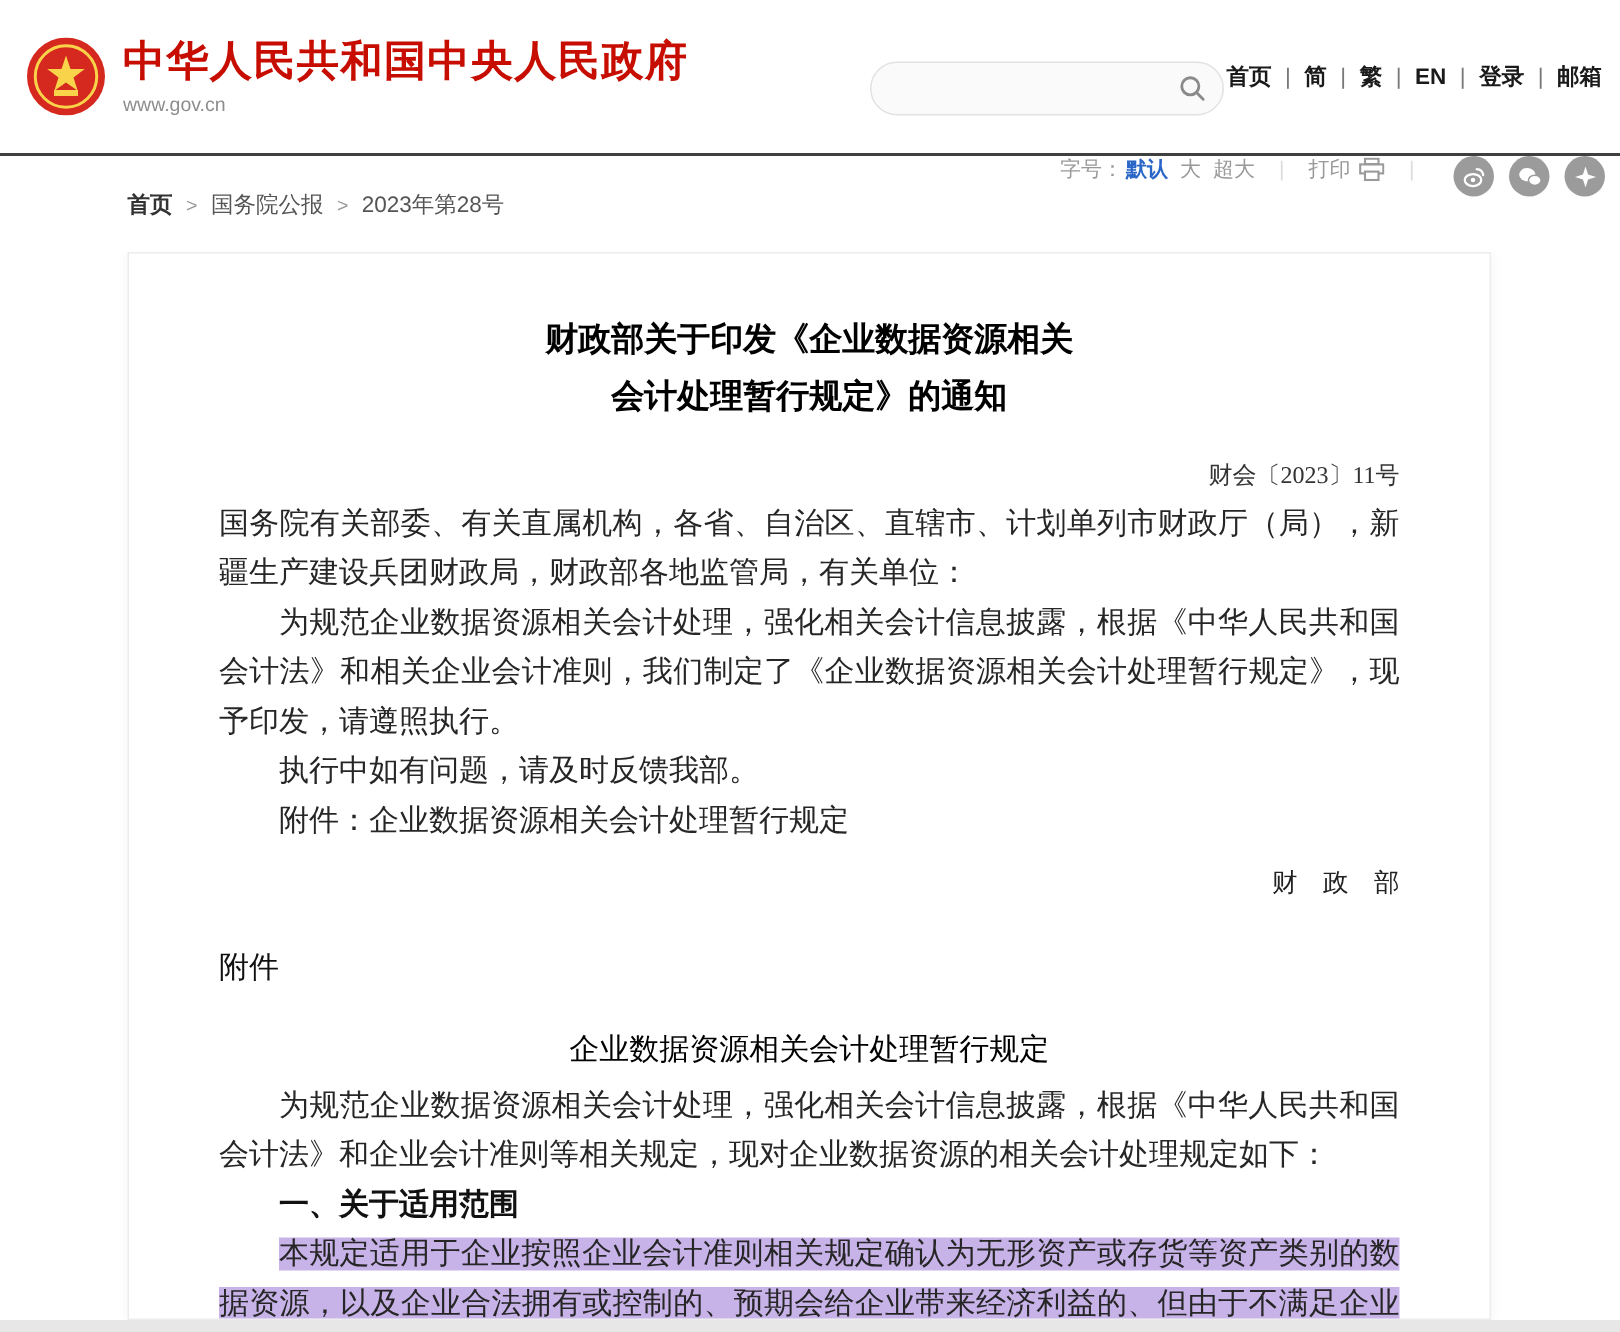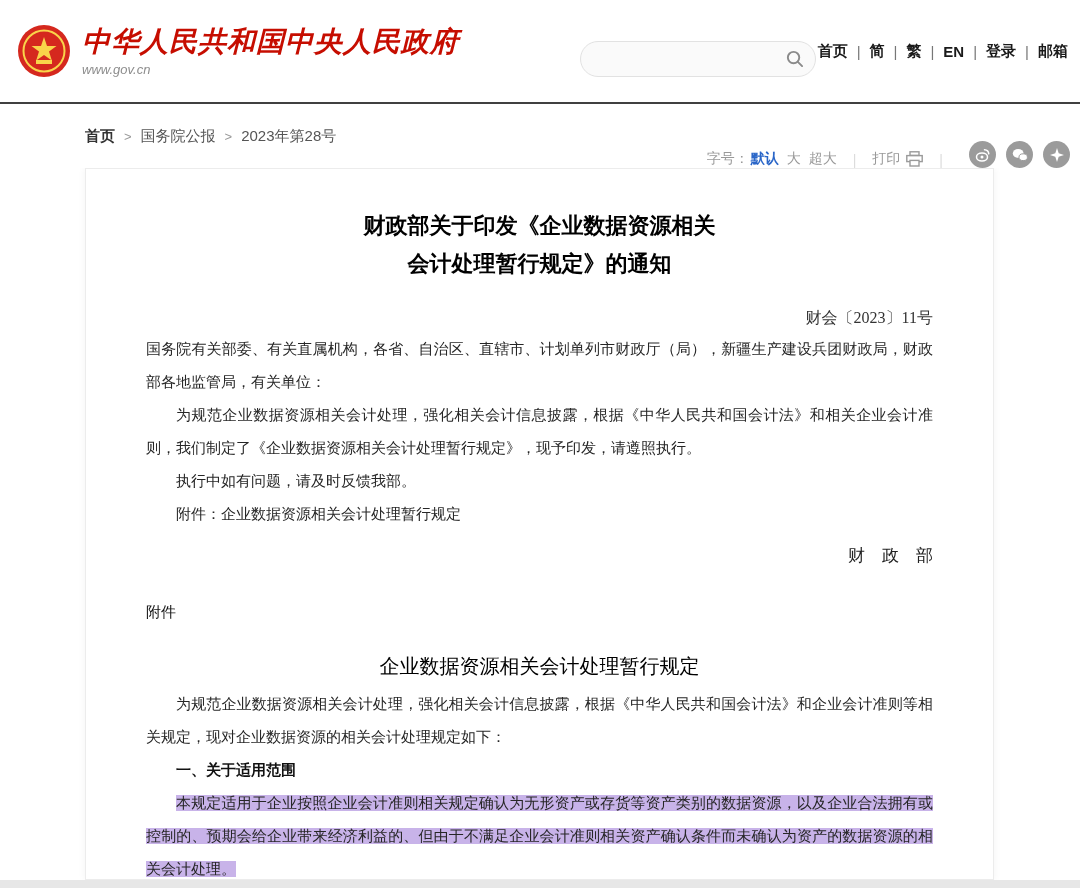--- a/index.html
+++ b/index.html
@@ -1,21 +1,21 @@
 <!DOCTYPE html>
 <html><head>
 <meta charset="utf-8">
 <style>
   * { margin:0; padding:0; box-sizing:border-box; }
   html,body { width:1080px; height:888px; overflow:hidden; background:#fff;
               font-family:"Liberation Sans", sans-serif; }
 
   
   .site-header { position:relative; height:102px; background:#fff; }
-  .logo { position:absolute; left:18px; top:25px; display:flex; align-items:center; gap:12px; cursor:pointer;font-style:italic; }
+  .logo { position:absolute; left:18px; top:25px; display:flex; align-items:center; gap:12px; cursor:pointer; }
   .emblem { width:52px; height:52px; flex:0 0 52px; }
   .logo-text .site-title { font-family:"Liberation Serif", serif; font-weight:bold;
                            color:#c60d00; font-size:28px; line-height:34px; letter-spacing:1px; }
   .logo-text .site-url { color:#8d8d8d; font-size:13px; margin-top:3px; }
 
   .search-box { position:absolute; left:580px; top:41px; width:236px; height:36px; }
   .search-input { width:100%; height:100%; border:1px solid #e2e2e2; border-radius:18px;
                   background:#fafafa; padding:0 42px 0 16px; font-size:14px; outline:none; }
   .search-icon { position:absolute; right:12px; top:8px; cursor:pointer; line-height:0; }
 
@@ -27,38 +27,38 @@
   .header-rule { height:2px; background:#404040; }
 
   
   .subbar { position:relative; height:64px; background:#fff; }
   .breadcrumb { position:absolute; left:85px; top:0; height:100%; display:flex; align-items:center;
                 font-size:15px; color:#555; }
   .bc-first { font-weight:bold; color:#333; cursor:pointer; }
   .bc-sep { margin:0 9px; color:#999; font-size:13px; }
   .bc-item { color:#555; cursor:pointer; }
 
-  .page-tools { position:absolute; right:10px; top:0; height:100%; display:flex; align-items:flex-end;
+  .page-tools { position:absolute; right:10px; top:0; height:100%; display:flex; align-items:flex-start;
                 font-size:14px; color:#999; }
   .font-default { color:#2a66c8; font-weight:bold; margin-left:2px; cursor:pointer; }
   .font-opt { margin-left:8px; color:#999; cursor:pointer; }
   .tool-sep { color:#dcdcdc; margin:0 16px; }
   .print-btn { display:flex; align-items:center; gap:6px; color:#999; cursor:pointer; }
   .share-circle { width:27px; height:27px; border-radius:50%; background:#9b9b9b;
                   display:flex; align-items:center; justify-content:center; margin-left:10px;
                   cursor:pointer; line-height:0; }
 
   
   .doc-card { margin-left:85px; width:909px; height:712px; background:#fff;
               border:1px solid #ececec; box-shadow:0 0 8px rgba(0,0,0,0.05);
               padding:38px 60px 0; overflow:hidden;
               font-family:"Liberation Serif", serif; color:#222; }
   .doc-title { text-align:center; font-size:22px; font-weight:bold; line-height:38px; color:#000; }
   .doc-number { text-align:right; font-size:16px; margin-top:20px; line-height:30px; color:#333; }
-  .para { font-size:15px; line-height:33px; text-align:justify; color:#262626; }
+  .para { font-size:20px; line-height:33px; text-align:justify; color:#262626; }
   .indent { text-indent:2em; }
   .sig { text-align:right; font-size:17px; line-height:33px; }
   .sig-top { margin-top:8px; }
   .attach-label { font-weight:normal; margin-top:24px; color:#111; }
   .reg-title { text-align:center; font-size:20px; font-weight:normal; margin-top:24px; color:#000; }
   .reg-intro { margin-top:8px; }
   .section-title { font-weight:bold; color:#111; }
   .hl { background:#c8b3e9; }
 
   .bottom-strip { width:100%; height:8px; background:#e7e7e7; }

